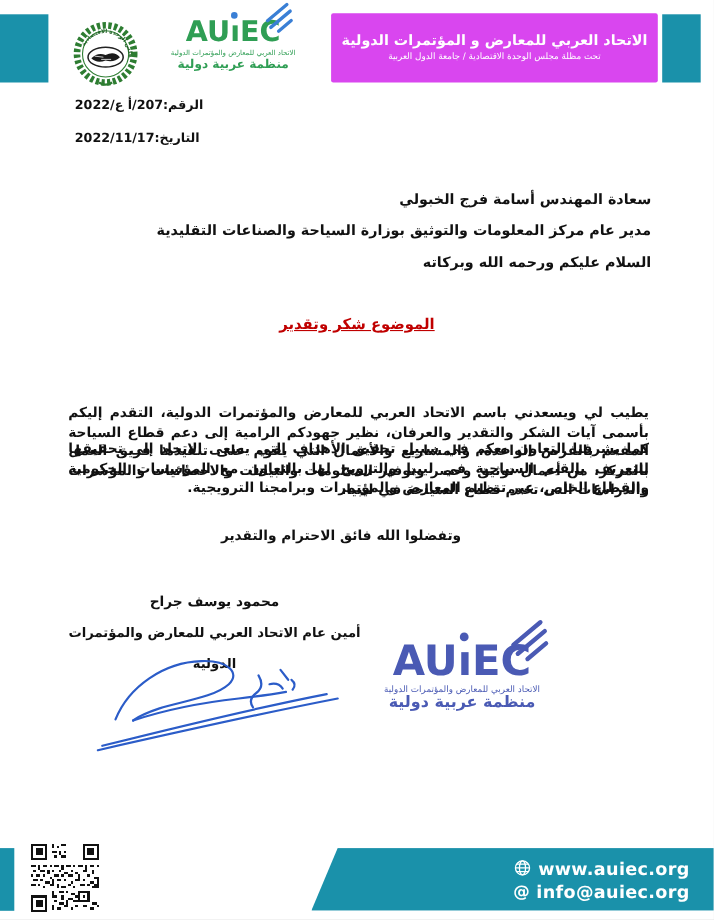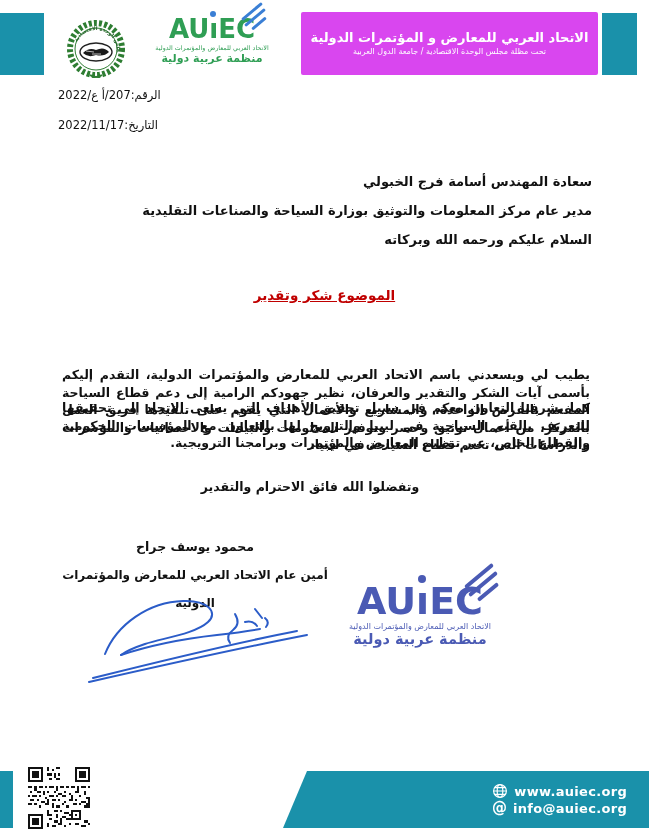--- a/index.html
+++ b/index.html
@@ -38,21 +38,21 @@
   .i-dot{ position:absolute; border-radius:50%; background:#3a7fd5; }
   .auiec-logo .i-dot{ width:6px; height:6px; left:1px; top:-5px; }
   .sl{ position:absolute; background:#3a7fd5; border-radius:2px; transform:rotate(-40deg); }
   .auiec-logo .sl1{ width:26px; height:3px; right:-10px; top:-6px; }
   .auiec-logo .sl2{ width:26px; height:3px; right:-13px; top:0px; }
   .auiec-logo .sl3{ width:18px; height:3px; right:-13px; top:6px; }
   .auiec-ar1{ font-size:6.4px; color:#2f9e54; margin-top:2px; white-space:nowrap; }
   .auiec-ar2{ font-size:11px; color:#2f9e54; font-weight:bold; letter-spacing:2px; white-space:nowrap; }
 
   
-  .ref-line{ left:58px; font-size:11.5px; font-weight:normal; direction:rtl; white-space:nowrap;text-align:right; }
+  .ref-line{ left:68px; font-size:11.5px; font-weight:bold; direction:rtl; white-space:nowrap;text-align:right; }
   .ref-num{ top:88px; }
   .ref-date{ top:118px; }
 
   
   .recipient{
     right:57px; top:167px; width:540px; direction:rtl; text-align:right;
     font-size:13px; font-weight:bold; line-height:29px; white-space:nowrap;
   }
 
   
@@ -104,21 +104,21 @@
     padding-right:24px; gap:7px; color:#fff;
   }
   .address-text{ font-size:12px; font-weight:bold; white-space:nowrap; }
   .contact-bar{
     left:283px; top:771px; width:366px; height:57px; background:#1a91aa;
     clip-path:polygon(24px 0, 100% 0, 100% 100%, 0 100%);
     display:flex; flex-direction:column; align-items:flex-end; justify-content:center;
     padding-right:22px; gap:2px; color:#fff;
   }
   .contact-row{ display:flex; align-items:center; gap:6px; }
-  .contact-row .txt{ font-size:13px; font-weight:bold; letter-spacing:0.3px; }
+  .contact-row .txt{ font-size:16px; font-weight:bold; letter-spacing:0.3px; }
   .at-glyph{ font-size:15px; font-weight:bold; line-height:1; }
 </style>
 </head>
 <body>
 
 <div class="page">
 
   <div class="abs teal-block teal-left"></div>
 
   <svg class="abs council-logo" viewBox="0 0 60 84">

